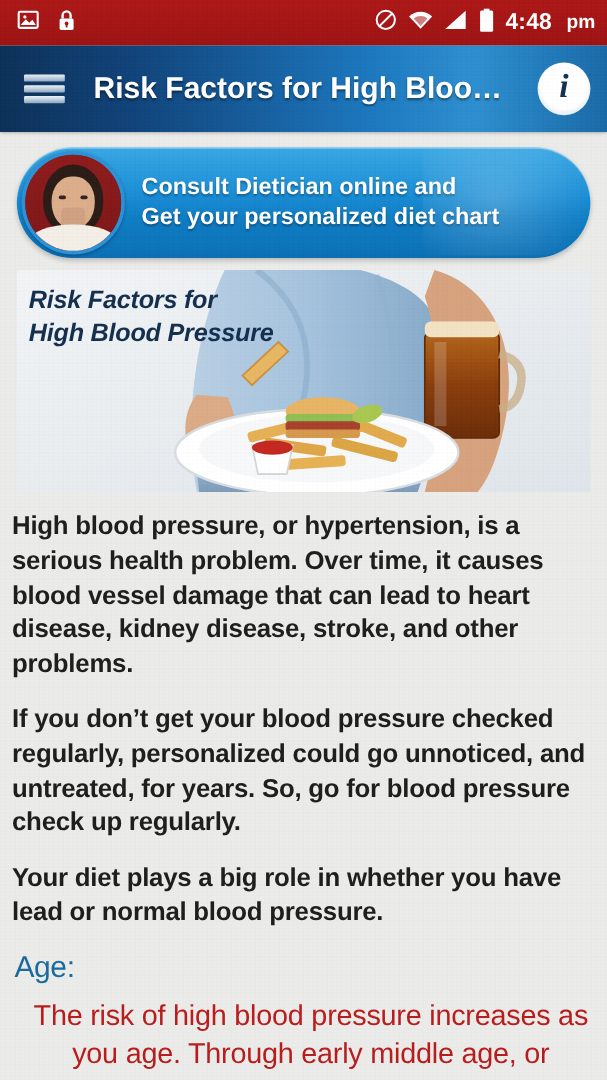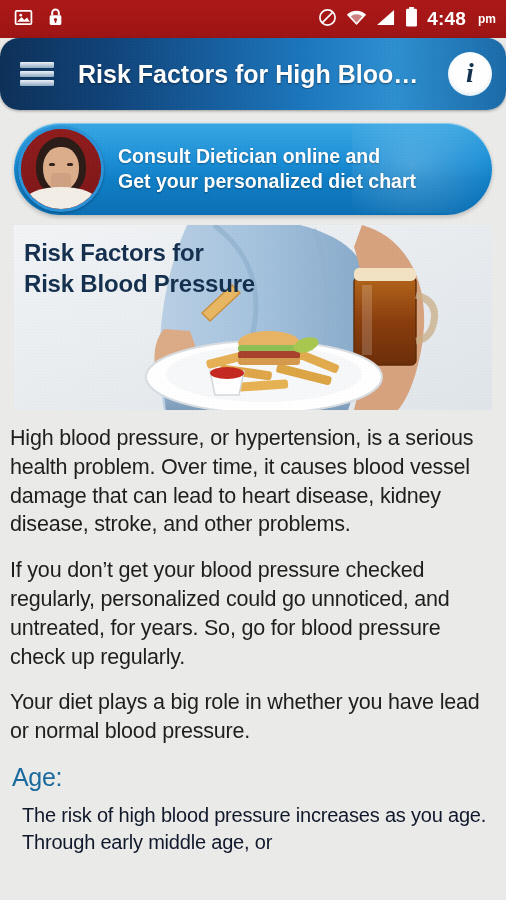--- a/index.html
+++ b/index.html
@@ -14,30 +14,29 @@
   
   .statusbar{
     position:relative; height:38px; width:100%;
     background:#a81616;
     background:linear-gradient(180deg,#ad1717 0%,#9d1313 100%);
     display:flex; padding:0 10px 0 14px;
   }
   .sb-left{ display:flex; align-items:center; gap:14px; }
   .sb-right{ margin-left:auto; display:flex; align-items:center; gap:9px; }
   .sb-time{ color:#fff; font-size:19px; font-weight:bold; letter-spacing:.2px; }
-  .sb-ampm{ color:#fff; font-size:12px; font-weight:bold; margin-left:3px; }
+  .sb-ampm{ color:#fff; font-size:16px; font-weight:bold; margin-left:3px; }
   .ico{ display:block; }
 
   
   .appbar{
     position:relative; height:72px; width:100%;
     background:linear-gradient(90deg,#0c3058 0%,#10437a 22%,#1b76bd 60%,#2d8fd0 78%,#1a6aa8 100%);
     display:flex; align-items:center; padding:0 14px 0 20px;
     box-shadow:0 1px 3px rgba(0,0,0,.35);
-    border-radius:19px;
   }
   .hamburger{ width:34px; height:24px; display:flex; flex-direction:column; justify-content:space-between; cursor:pointer; }
   .hamburger span{
     display:block; height:6px; border-radius:1px;
     background:linear-gradient(180deg,#eef3f8 0%,#b9cbdd 55%,#8fa8c0 100%);
   }
   .appbar-title{
     color:#fff; font-size:25px; font-weight:bold; margin-left:24px;
     white-space:nowrap; overflow:hidden; text-overflow:clip;
     text-shadow:0 1px 2px rgba(0,0,0,.45); flex:1;
@@ -87,37 +86,38 @@
 
   
   .hero-wrap{ padding:0 14px; }
   .hero{
     position:relative; height:185px; overflow:hidden;
     background:linear-gradient(135deg,#eef2f5 0%,#e3e9ee 40%,#dfe6ec 100%);
   }
   .hero-photo{ position:absolute; inset:0; }
   .hero-title{
     position:absolute; left:10px; top:12px; z-index:5;
-    color:#15304f; font-size:24px; font-weight:bold; line-height:1.3;
+    color:#15304f; font-size:21px; font-weight:bold; line-height:1.3;
     letter-spacing:-.2px;
+    font-style:italic;
   }
 
   
   .body{ padding:14px 10px 0 10px; }
   .body p{
     color:#1d1d1d; font-size:21.5px; line-height:1.34;
-    margin-bottom:17px; letter-spacing:-.2px;
+    margin-bottom:17px; letter-spacing:-.2px;font-weight:bold;
   }
   .sec-head{
     color:#1a6a9e; font-size:25px; font-weight:normal;
     margin:6px 0 10px 2px; letter-spacing:-.3px;
   }
   .sec-body{
-    color:#0f172a; font-size:20px; line-height:1.34;
-    padding-left:12px; letter-spacing:-.2px;
+    color:#b91c1c; font-size:24px; line-height:1.34;
+    padding-left:12px; letter-spacing:-.2px;text-align:center;
   }
   .texture{
     position:absolute; inset:0; pointer-events:none; opacity:.5;
     background-image:repeating-linear-gradient(0deg, rgba(0,0,0,.012) 0 1px, rgba(255,255,255,.012) 1px 3px),
                      repeating-linear-gradient(90deg, rgba(0,0,0,.01) 0 1px, rgba(255,255,255,.01) 1px 4px);
   }
 </style>
 </head>
 <body>
 
@@ -265,21 +265,21 @@
           <rect x="224" y="133" width="62" height="7" rx="3" fill="#d79a4e"></rect>
         </g>
 
         <path d="M196 146 l 34 0 l -5 24 l -24 0 Z" fill="#ffffff" stroke="#d4d8db" stroke-width="1.5"></path>
         <ellipse cx="213" cy="148" rx="17" ry="6" fill="#c4281f"></ellipse>
 
         <ellipse cx="292" cy="120" rx="13" ry="7" fill="#a8c84f" transform="rotate(-18 292 120)"></ellipse>
       </svg>
       <div class="hero-title">
         <div>Risk Factors for</div>
-        <div>Risk Blood Pressure</div>
+        <div>High Blood Pressure</div>
       </div>
     </div>
   </div>
 
   <div class="body">
     <p>High blood pressure, or hypertension, is a serious health problem. Over time, it causes blood vessel damage that can lead to heart disease, kidney disease, stroke, and other problems.</p>
     <p>If you don’t get your blood pressure checked regularly, personalized could go unnoticed, and untreated, for years. So, go for blood pressure check up regularly.</p>
     <p>Your diet plays a big role in whether you have lead or normal blood pressure.</p>
     <div class="sec-head">Age:</div>
     <div class="sec-body">The risk of high blood pressure increases as you age. Through early middle age, or</div>

